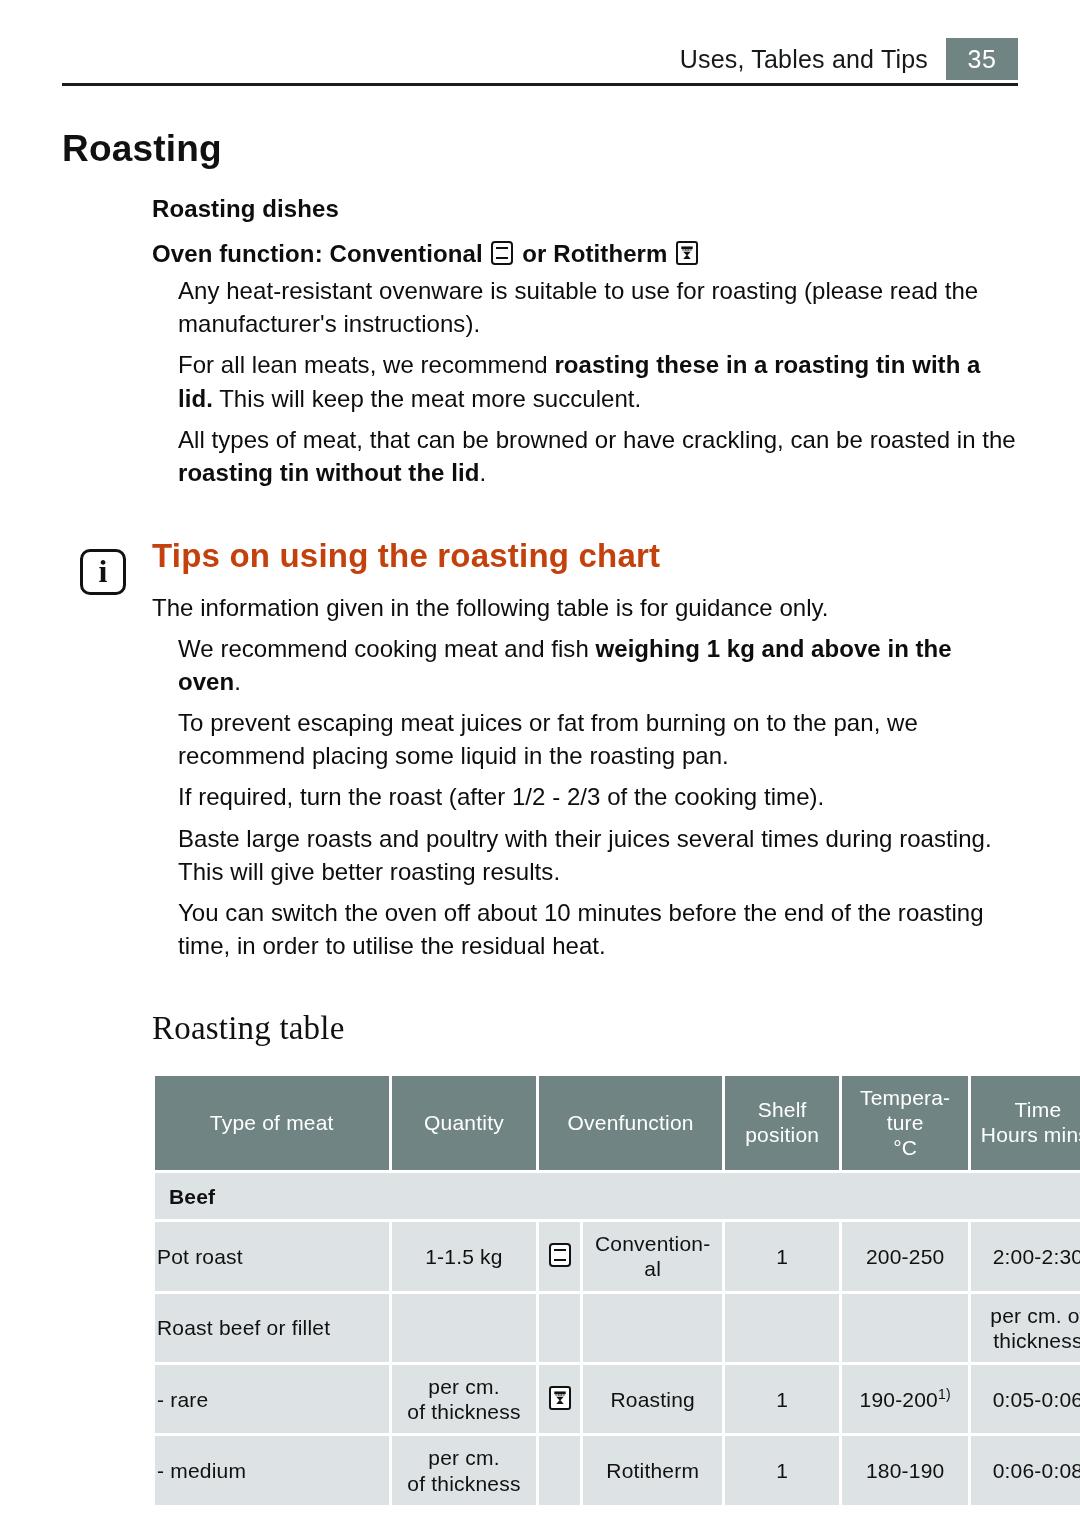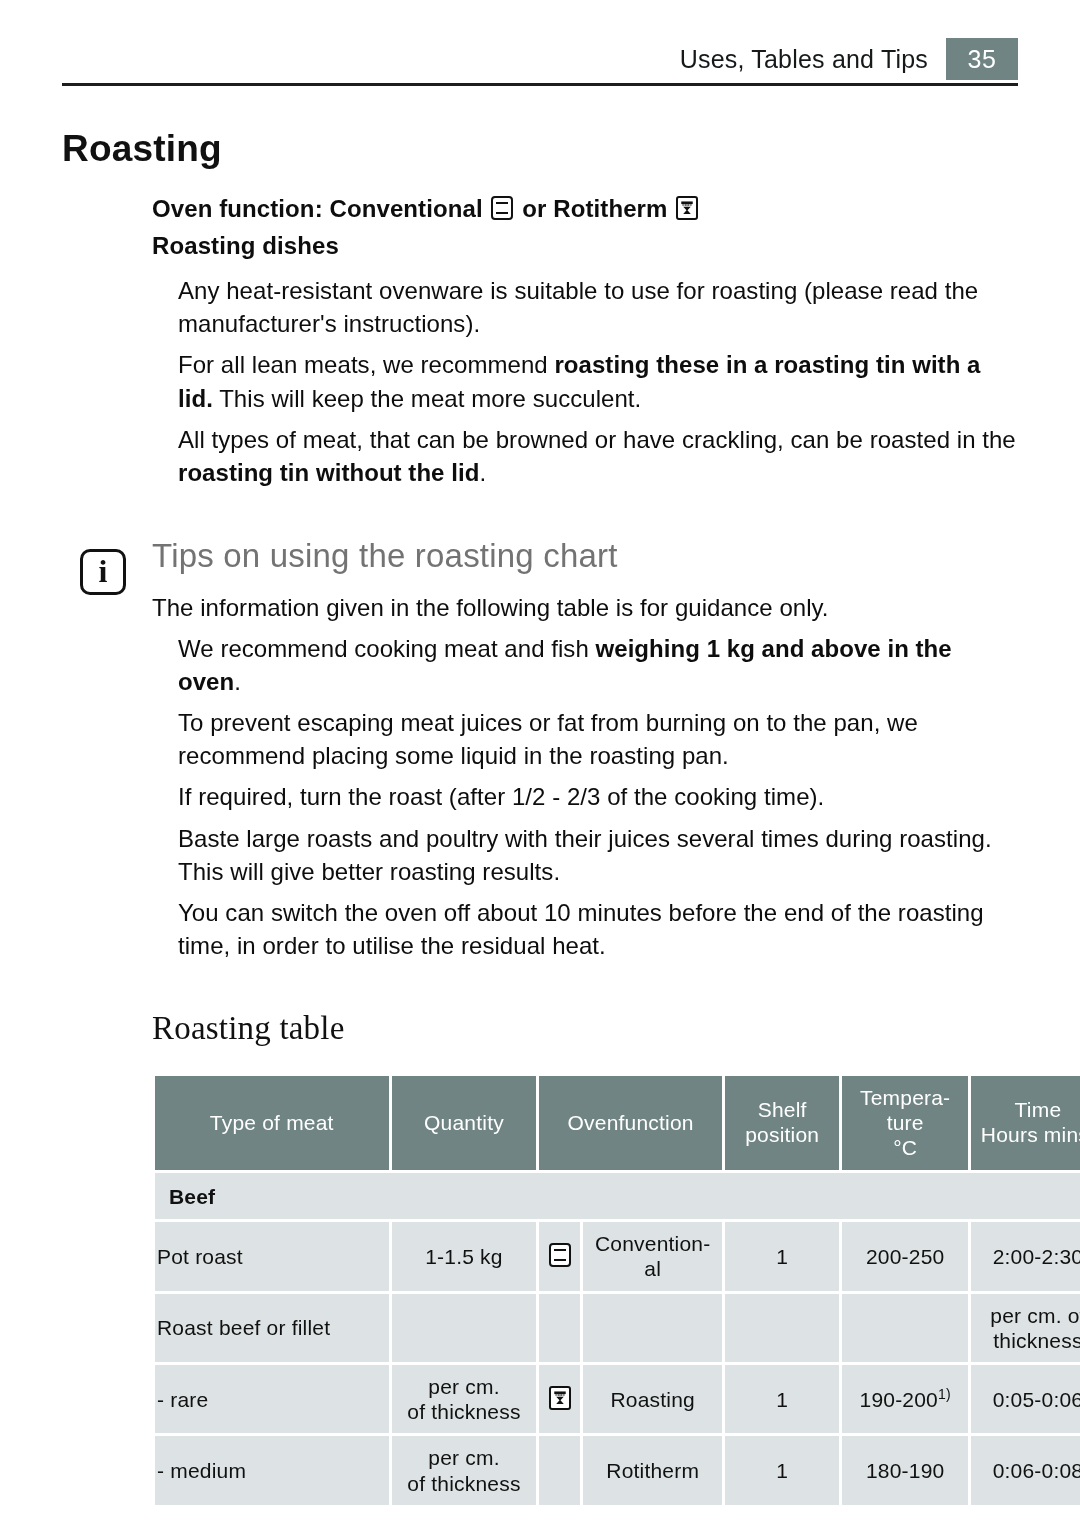--- a/index.html
+++ b/index.html
@@ -127,24 +127,24 @@
   .info-icon .glyph {
     font-family: "Liberation Serif", serif;
     font-weight: bold;
     font-size: 32px;
     line-height: 1;
     color: #111;
     transform: translateY(-1px);
   }
   h2.tips-title {
     font-size: 33px;
-    font-weight: normal;
+    font-weight: bold;
     margin: 0 0 16px 0;
     letter-spacing: 0.2px;
-    color: #737373;
+    color: #c2410c;
   }
 
   h2.table-title {
     font-size: 33px;
     font-weight: normal;
     margin: 48px 0 26px 0;
     letter-spacing: 0.2px;
     color: #111;
     font-family: Liberation Serif, serif;
   }
@@ -255,33 +255,33 @@
       <div class="page-number-box">35</div>
     </div>
     <div class="header-rule"></div>
   </div>
 
   <div class="content">
 
     <h1 class="section-title">Roasting</h1>
 
     <div class="indent">
+      <div class="sub-head tight">Roasting dishes</div>
       <div class="sub-head">
         <span>Oven function: Conventional</span>
         <span class="icon-conventional"></span>
         <span>or Rotitherm</span>
         <span class="icon-rotitherm">
           <svg class="rt-svg" viewBox="0 0 22 24" xmlns="http://www.w3.org/2000/svg">
             <rect x="4" y="4" width="14" height="3.2" fill="#111"></rect>
             <path d="M6.2 7.2 L6.2 9.4 M8.8 7.2 L8.8 9.6 M11 7.2 L11 9.8 M13.2 7.2 L13.2 9.6 M15.8 7.2 L15.8 9.4" stroke="#111" stroke-width="1.1"></path>
             <path d="M6.4 10.4 L15.6 10.4 L11.6 14.6 L15.6 19.4 L6.4 19.4 L10.4 14.6 Z" fill="#111"></path>
           </svg>
         </span>
       </div>
-      <div class="sub-head tight">Roasting dishes</div>
 
       <div>
         <p class="para indent2">Any heat-resistant ovenware is suitable to use for roasting (please read the manufacturer's instructions).</p>
         <p class="para indent2">For all lean meats, we recommend <b>roasting these in a roasting tin with a lid.</b> This will keep the meat more succulent.</p>
         <p class="para indent2">All types of meat, that can be browned or have crackling, can be roasted in the <b>roasting tin without the lid</b>.</p>
       </div>
     </div>
 
     <div class="tips-block indent">
       <div class="info-icon">

